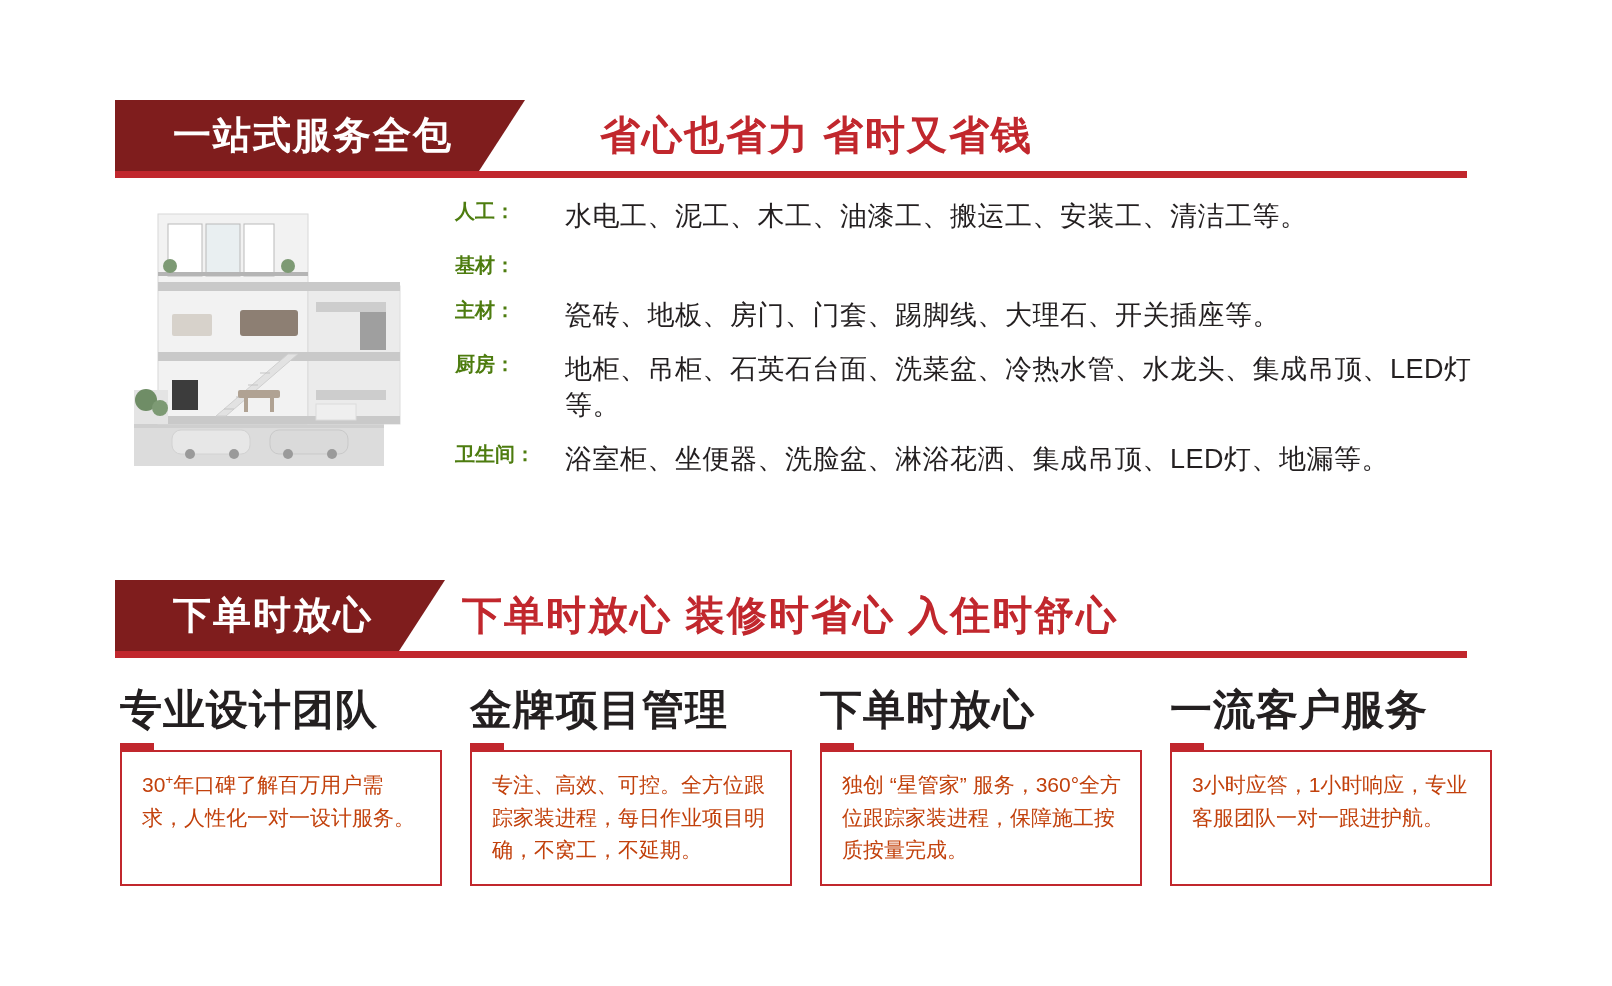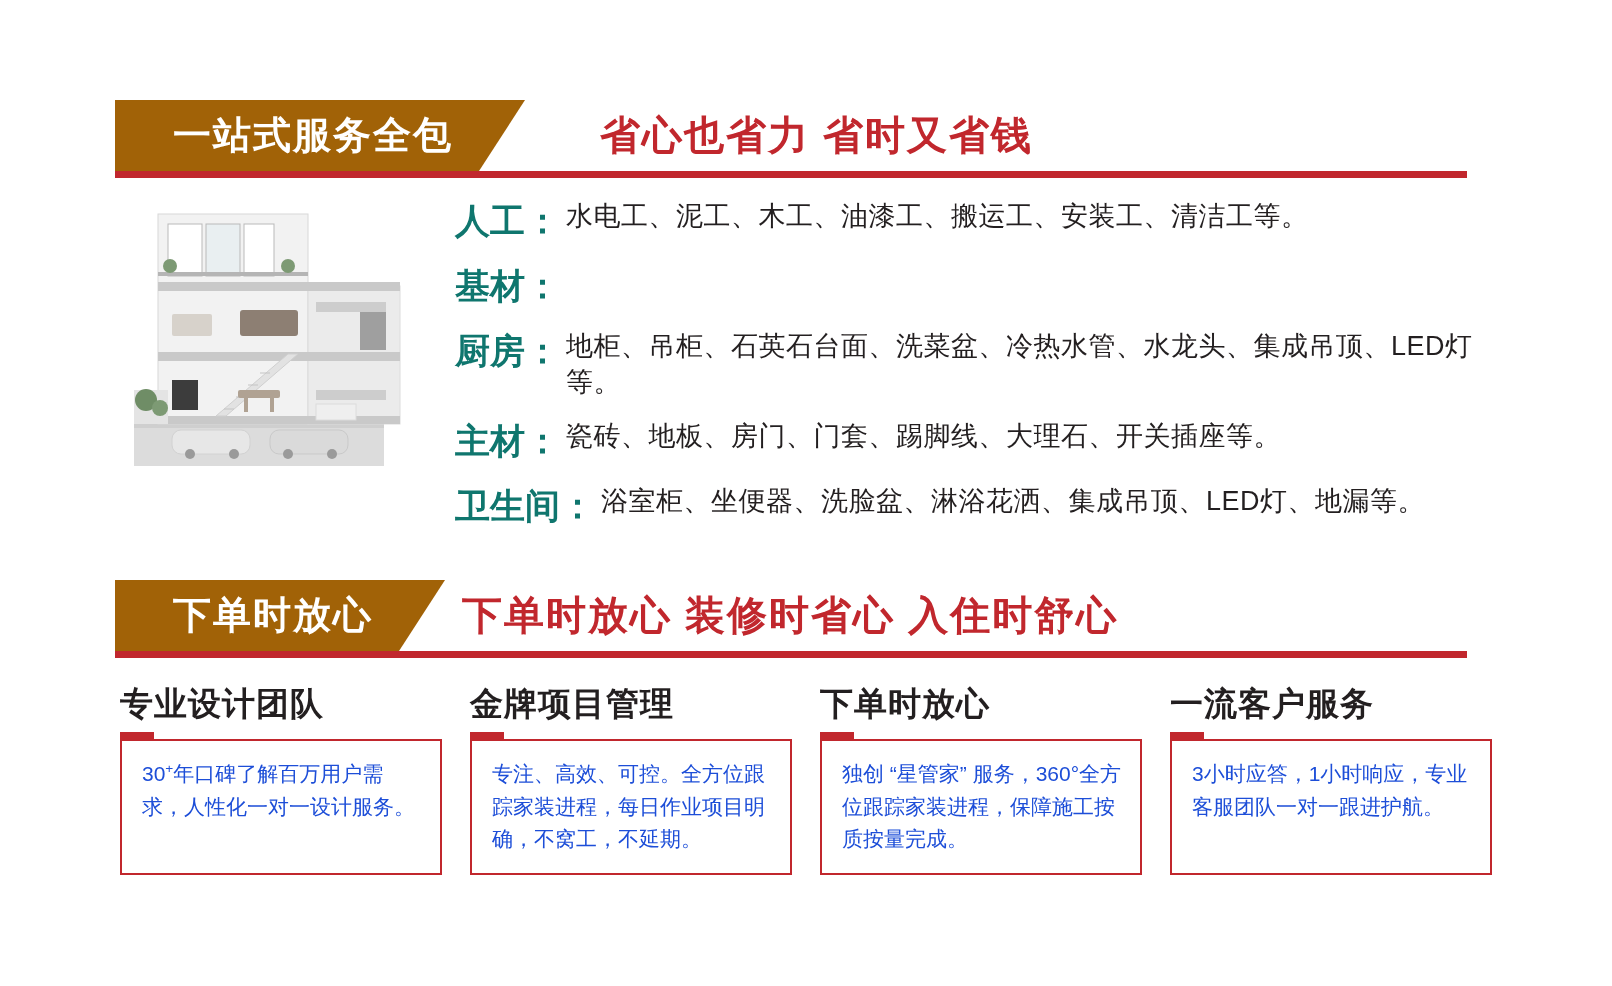--- a/index.html
+++ b/index.html
@@ -32,21 +32,21 @@
     right: 145px;
     bottom: 0;
     height: 7px;
     background: #c1272d;
   }
   .banner-tag {
     position: absolute;
     left: 115px;
     top: 0;
     height: 71px;
-    background: #a16207;
+    background: #7f1d1d;
     color: #ffffff;
     font-size: 38px;
     font-weight: bold;
     letter-spacing: 2px;
     display: flex;
     align-items: center;
     padding: 0 72px 0 58px;
     box-sizing: border-box;
     clip-path: polygon(0 0, 100% 0, calc(100% - 46px) 100%, 0 100%);
   }
@@ -81,23 +81,23 @@
     left: 455px;
     top: 20px;
     right: 120px;
   }
   .spec-row {
     display: flex;
     align-items: flex-start;
     margin-bottom: 18px;
   }
   .spec-label {
-    font-size: 35px;
-    font-weight: bold;
-    color: #0f766e;
+    font-size: 20px;
+    font-weight: bold;
+    color: #4d7c0f;
     white-space: nowrap;
     flex: 0 0 auto;
     min-width: 104px;
   }
   .spec-value {
     font-size: 27px;
     color: #231f20;
     letter-spacing: 0.5px;
     padding-left: 6px;
   }
@@ -112,21 +112,21 @@
     display: flex;
     padding: 0 120px;
     box-sizing: border-box;
     gap: 28px;
   }
   .adv-col {
     flex: 1 1 0;
     position: relative;
   }
   .adv-heading {
-    font-size: 33px;
+    font-size: 42px;
     font-weight: bold;
     color: #231f20;
     letter-spacing: 1px;
     margin-bottom: 12px;
     white-space: nowrap;
   }
   .adv-box {
     border: 2px solid #c1272d;
     height: 136px;
     box-sizing: border-box;
@@ -138,21 +138,21 @@
     position: absolute;
     left: -2px;
     top: -9px;
     width: 34px;
     height: 9px;
     background: #c1272d;
   }
   .adv-text {
     font-size: 21px;
     line-height: 1.55;
-    color: #1d4ed8;
+    color: #c2410c;
   }
   sup { font-size: 0.65em; }
 </style>
 </head>
 <body>
 
 <div class="section" id="section-one">
 
   <div class="banner">
     <div class="banner-bar"></div>
@@ -219,26 +219,26 @@
 
     <div class="spec-list">
       <div class="spec-row">
         <span class="spec-label">人工：</span>
         <span class="spec-value">水电工、泥工、木工、油漆工、搬运工、安装工、清洁工等。</span>
       </div>
       <div class="spec-row">
         <span class="spec-label">基材：</span>
       </div>
       <div class="spec-row">
+        <span class="spec-label">主材：</span>
+        <span class="spec-value">瓷砖、地板、房门、门套、踢脚线、大理石、开关插座等。</span>
+      </div>
+      <div class="spec-row">
         <span class="spec-label">厨房：</span>
         <span class="spec-value">地柜、吊柜、石英石台面、洗菜盆、冷热水管、水龙头、集成吊顶、LED灯等。</span>
-      </div>
-      <div class="spec-row">
-        <span class="spec-label">主材：</span>
-        <span class="spec-value">瓷砖、地板、房门、门套、踢脚线、大理石、开关插座等。</span>
       </div>
       <div class="spec-row">
         <span class="spec-label">卫生间：</span>
         <span class="spec-value">浴室柜、坐便器、洗脸盆、淋浴花洒、集成吊顶、LED灯、地漏等。</span>
       </div>
     </div>
 
   </div>
 </div>
 

